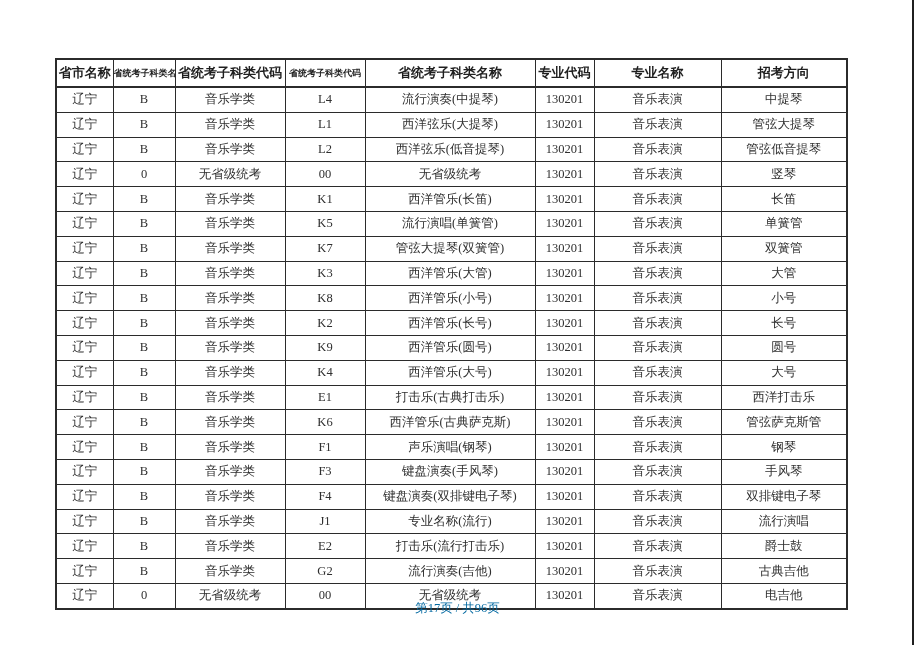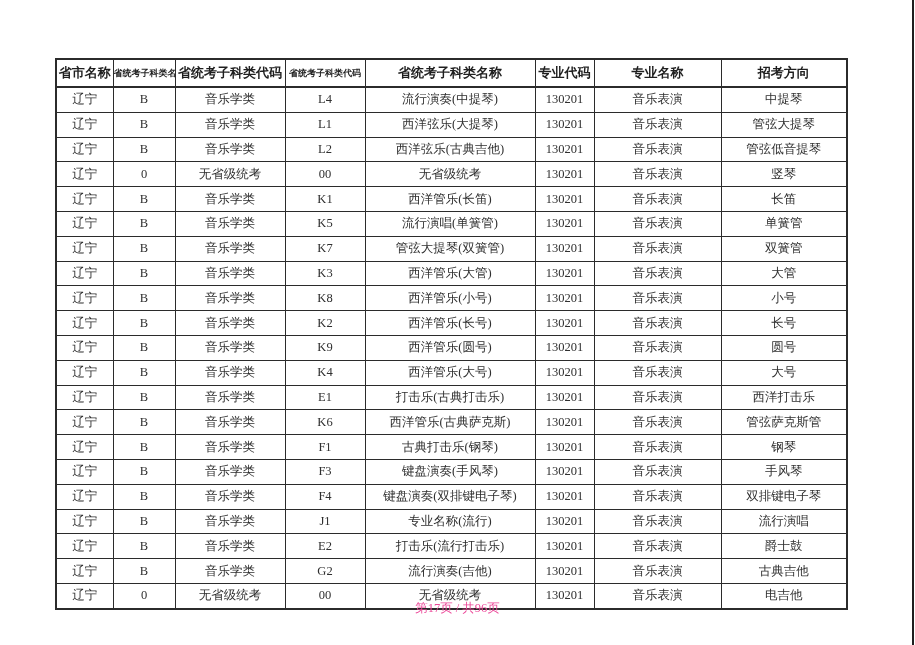--- a/index.html
+++ b/index.html
@@ -21,21 +21,21 @@
     color:#2f2f2f;
   }
   .cat-table thead th{
     height:26px;font-weight:bold;font-size:13px;color:#1f1f1f;
     border-bottom:2px solid #2b2b2b;
   }
   .cat-table thead th.small{font-size:9px;letter-spacing:0;}
   .cat-table tbody td{height:23.8px;font-size:12.5px;}
   .footer{
     position:absolute;left:0;top:600px;width:100%;
-    text-align:center;font-size:12.5px;color:#ec4899;
+    text-align:center;font-size:12.5px;color:#0369a1;
   }
   .edge-line{
     position:absolute;left:912px;top:0;width:2px;height:645px;
     background:#1f1f1f;
   }
 </style>
 </head>
 <body>
 
 <div class="page">
@@ -82,21 +82,21 @@
           <td>西洋弦乐(大提琴)</td>
           <td>130201</td>
           <td>音乐表演</td>
           <td>管弦大提琴</td>
         </tr>
         <tr>
           <td>辽宁</td>
           <td>B</td>
           <td>音乐学类</td>
           <td>L2</td>
-          <td>西洋弦乐(古典吉他)</td>
+          <td>西洋弦乐(低音提琴)</td>
           <td>130201</td>
           <td>音乐表演</td>
           <td>管弦低音提琴</td>
         </tr>
         <tr>
           <td>辽宁</td>
           <td>0</td>
           <td>无省级统考</td>
           <td>00</td>
           <td>无省级统考</td>
@@ -202,21 +202,21 @@
           <td>西洋管乐(古典萨克斯)</td>
           <td>130201</td>
           <td>音乐表演</td>
           <td>管弦萨克斯管</td>
         </tr>
         <tr>
           <td>辽宁</td>
           <td>B</td>
           <td>音乐学类</td>
           <td>F1</td>
-          <td>古典打击乐(钢琴)</td>
+          <td>声乐演唱(钢琴)</td>
           <td>130201</td>
           <td>音乐表演</td>
           <td>钢琴</td>
         </tr>
         <tr>
           <td>辽宁</td>
           <td>B</td>
           <td>音乐学类</td>
           <td>F3</td>
           <td>键盘演奏(手风琴)</td>

